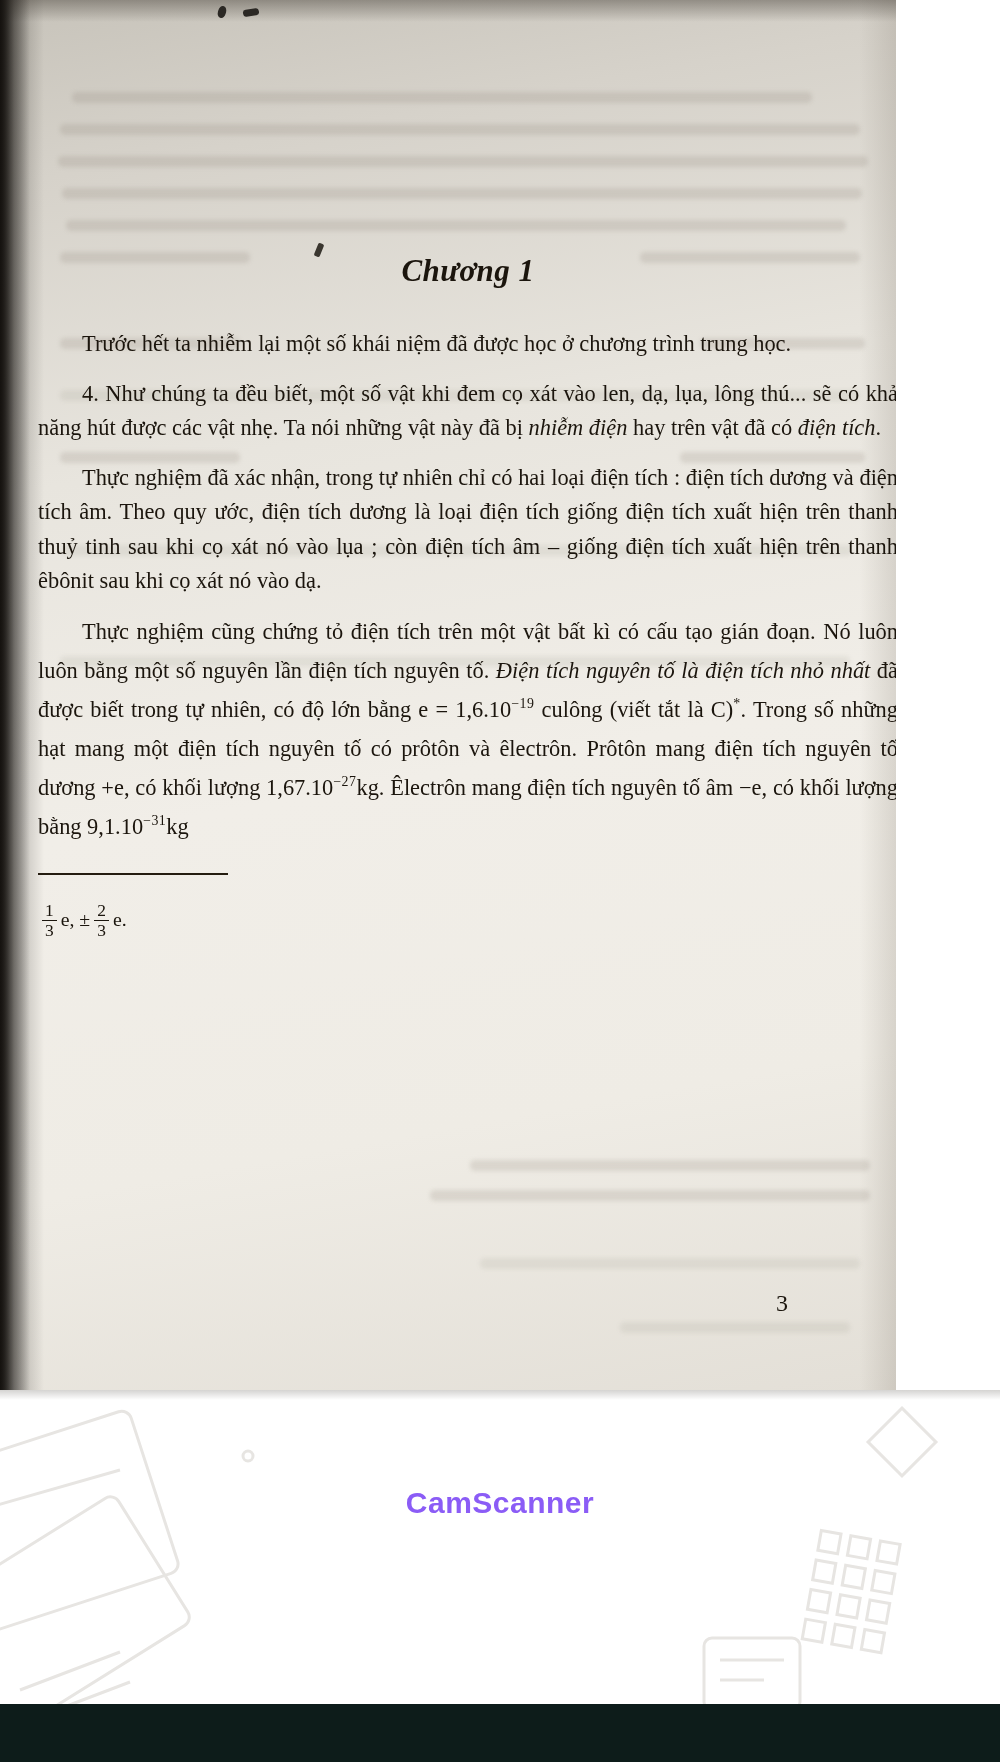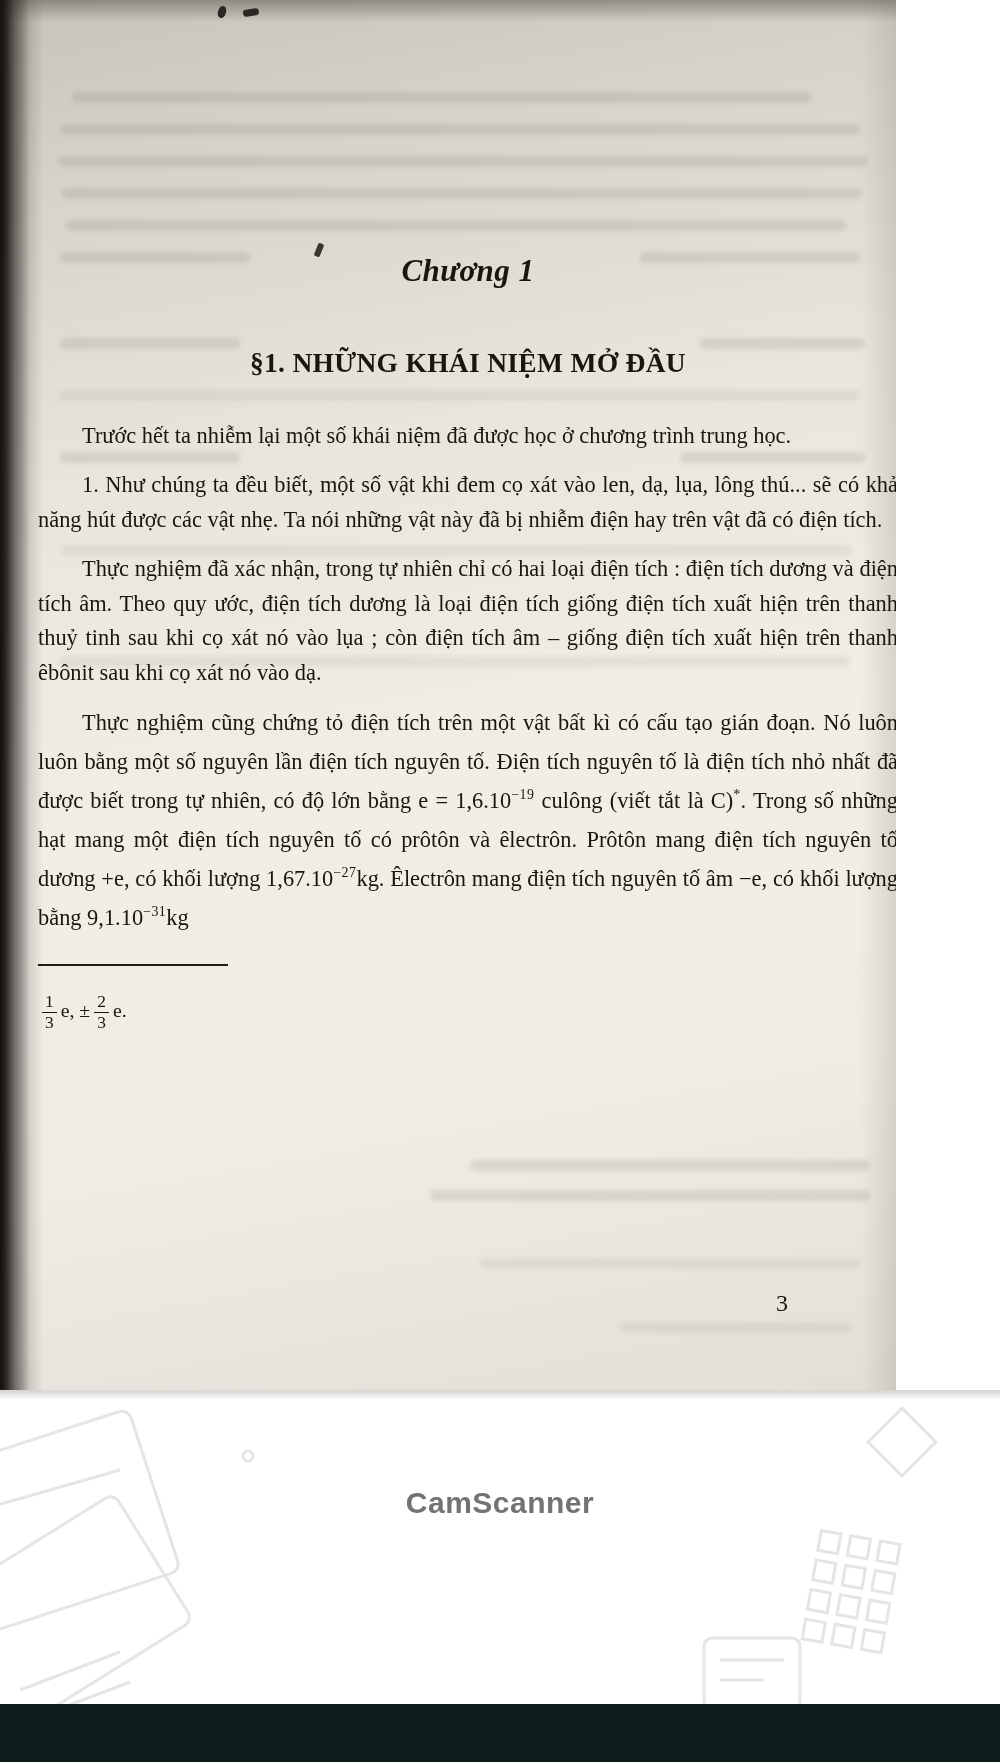--- a/index.html
+++ b/index.html
@@ -47,21 +47,21 @@
   }
   .section-heading{
     margin:56px 0 0 0;text-align:center;
     font:bold 27.5px/1.3 "Liberation Serif",serif;letter-spacing:.3px;
   }
   p.body{margin:0;text-indent:44px;}
   p.p0{margin-top:38px;}
   p.p1{margin-top:15px;}
   p.p2{margin-top:15px;}
   p.p3{margin-top:14px;line-height:1.74;}
-  .i{}
+  .i{font-style:italic;}
   .sup{font-size:.62em;position:relative;top:-.65em;letter-spacing:.5px;}
   .footnote-rule{width:190px;border-top:2px solid #241c10;margin-top:26px;}
   .footnote{margin:26px 0 0 0;font-size:19.8px;line-height:1.6;text-indent:0;text-align:left;}
   .frac{display:inline-flex;flex-direction:column;vertical-align:middle;line-height:1.12;font-size:.88em;margin:0 4px;text-align:center;}
   .frac .num{border-bottom:1.6px solid currentColor;padding:0 3px;}
   .frac .den{padding:0 3px;}
   .page-number{position:absolute;top:1290px;left:776px;font-size:24px;color:#1b150d;}
 
   
   .scanner-footer{position:absolute;left:0;top:1390px;width:1000px;height:372px;background:#ffffff;}
@@ -102,24 +102,23 @@
     <div class="bleed" style="top:452px;left:680px;width:185px"></div>
     <div class="bleed xf" style="top:545px;left:62px;width:790px"></div>
     <div class="bleed xf" style="top:656px;left:60px;width:790px"></div>
     <div class="bleed" style="top:1160px;left:470px;width:400px"></div>
     <div class="bleed" style="top:1190px;left:430px;width:440px"></div>
     <div class="bleed xf" style="top:1258px;left:480px;width:380px"></div>
     <div class="bleed xf" style="top:1322px;left:620px;width:230px"></div>
 
     <div class="text-layer" style="color: rgb(27, 21, 13);">
       <h2 class="chapter-label">Chương 1</h2>
-      <h3 class="section-heading">§1. NHỮNG KHÁI NIỆM MỞ ĐẦU</h3>
 
       <p class="body p0"><span>Trước hết ta nhiễm lại một số khái niệm đã được học ở chương trình trung học.</span></p>
-      <p class="body p1"><span>1. Như chúng ta đều biết, một số vật khi đem cọ xát vào len, dạ, lụa, lông thú... sẽ có khả năng hút được các vật nhẹ. Ta nói những vật này đã bị </span><span class="i">nhiễm điện</span><span> hay trên vật đã có </span><span class="i">điện tích</span><span>.</span></p>
+      <p class="body p1"><span>4. Như chúng ta đều biết, một số vật khi đem cọ xát vào len, dạ, lụa, lông thú... sẽ có khả năng hút được các vật nhẹ. Ta nói những vật này đã bị </span><span class="i">nhiễm điện</span><span> hay trên vật đã có </span><span class="i">điện tích</span><span>.</span></p>
       <p class="body p2"><span>Thực nghiệm đã xác nhận, trong tự nhiên chỉ có hai loại điện tích : điện tích dương và điện tích âm. Theo quy ước, điện tích dương là loại điện tích giống điện tích xuất hiện trên thanh thuỷ tinh sau khi cọ xát nó vào lụa ; còn điện tích âm – giống điện tích xuất hiện trên thanh êbônit sau khi cọ xát nó vào dạ.</span></p>
       <p class="body p3"><span>Thực nghiệm cũng chứng tỏ điện tích trên một vật bất kì có cấu tạo gián đoạn. Nó luôn luôn bằng một số nguyên lần điện tích nguyên tố. </span><span class="i">Điện tích nguyên tố là điện tích nhỏ nhất</span><span> đã được biết trong tự nhiên, có độ lớn bằng e = 1,6.10</span><span class="sup">−19</span><span> culông (viết tắt là C)</span><span class="sup">*</span><span>. Trong số những hạt mang một điện tích nguyên tố có prôtôn và êlectrôn. Prôtôn mang điện tích nguyên tố dương +e, có khối lượng 1,67.10</span><span class="sup">−27</span><span>kg. Êlectrôn mang điện tích nguyên tố âm −e, có khối lượng bằng 9,1.10</span><span class="sup">−31</span><span>kg</span></p>
 
       <div class="footnote-rule"></div>
       <p class="footnote"><span class="frac">
             <span class="num">1</span>
             <span class="den">3</span>
           </span><span>e, ±</span><span class="frac">
             <span class="num">2</span>
             <span class="den">3</span>
@@ -158,18 +157,18 @@
             <rect x="200" y="210" width="20" height="20"></rect>
           <rect x="140" y="240" width="20" height="20"></rect>
             <rect x="170" y="240" width="20" height="20"></rect>
             <rect x="200" y="240" width="20" height="20"></rect>
         </g>
         <rect x="34" y="248" width="96" height="72" rx="8"></rect>
         <path d="M50 270 h64 M50 290 h44"></path>
       </g>
     </svg>
 
-    <div class="watermark" style="color: #737373;">CamScanner</div>
+    <div class="watermark" style="color: #8b5cf6;">CamScanner</div>
 
     <div class="bottom-bar" style="background: rgb(13, 28, 26);"></div>
   </div>
 
 </div>
 
 </body></html>

